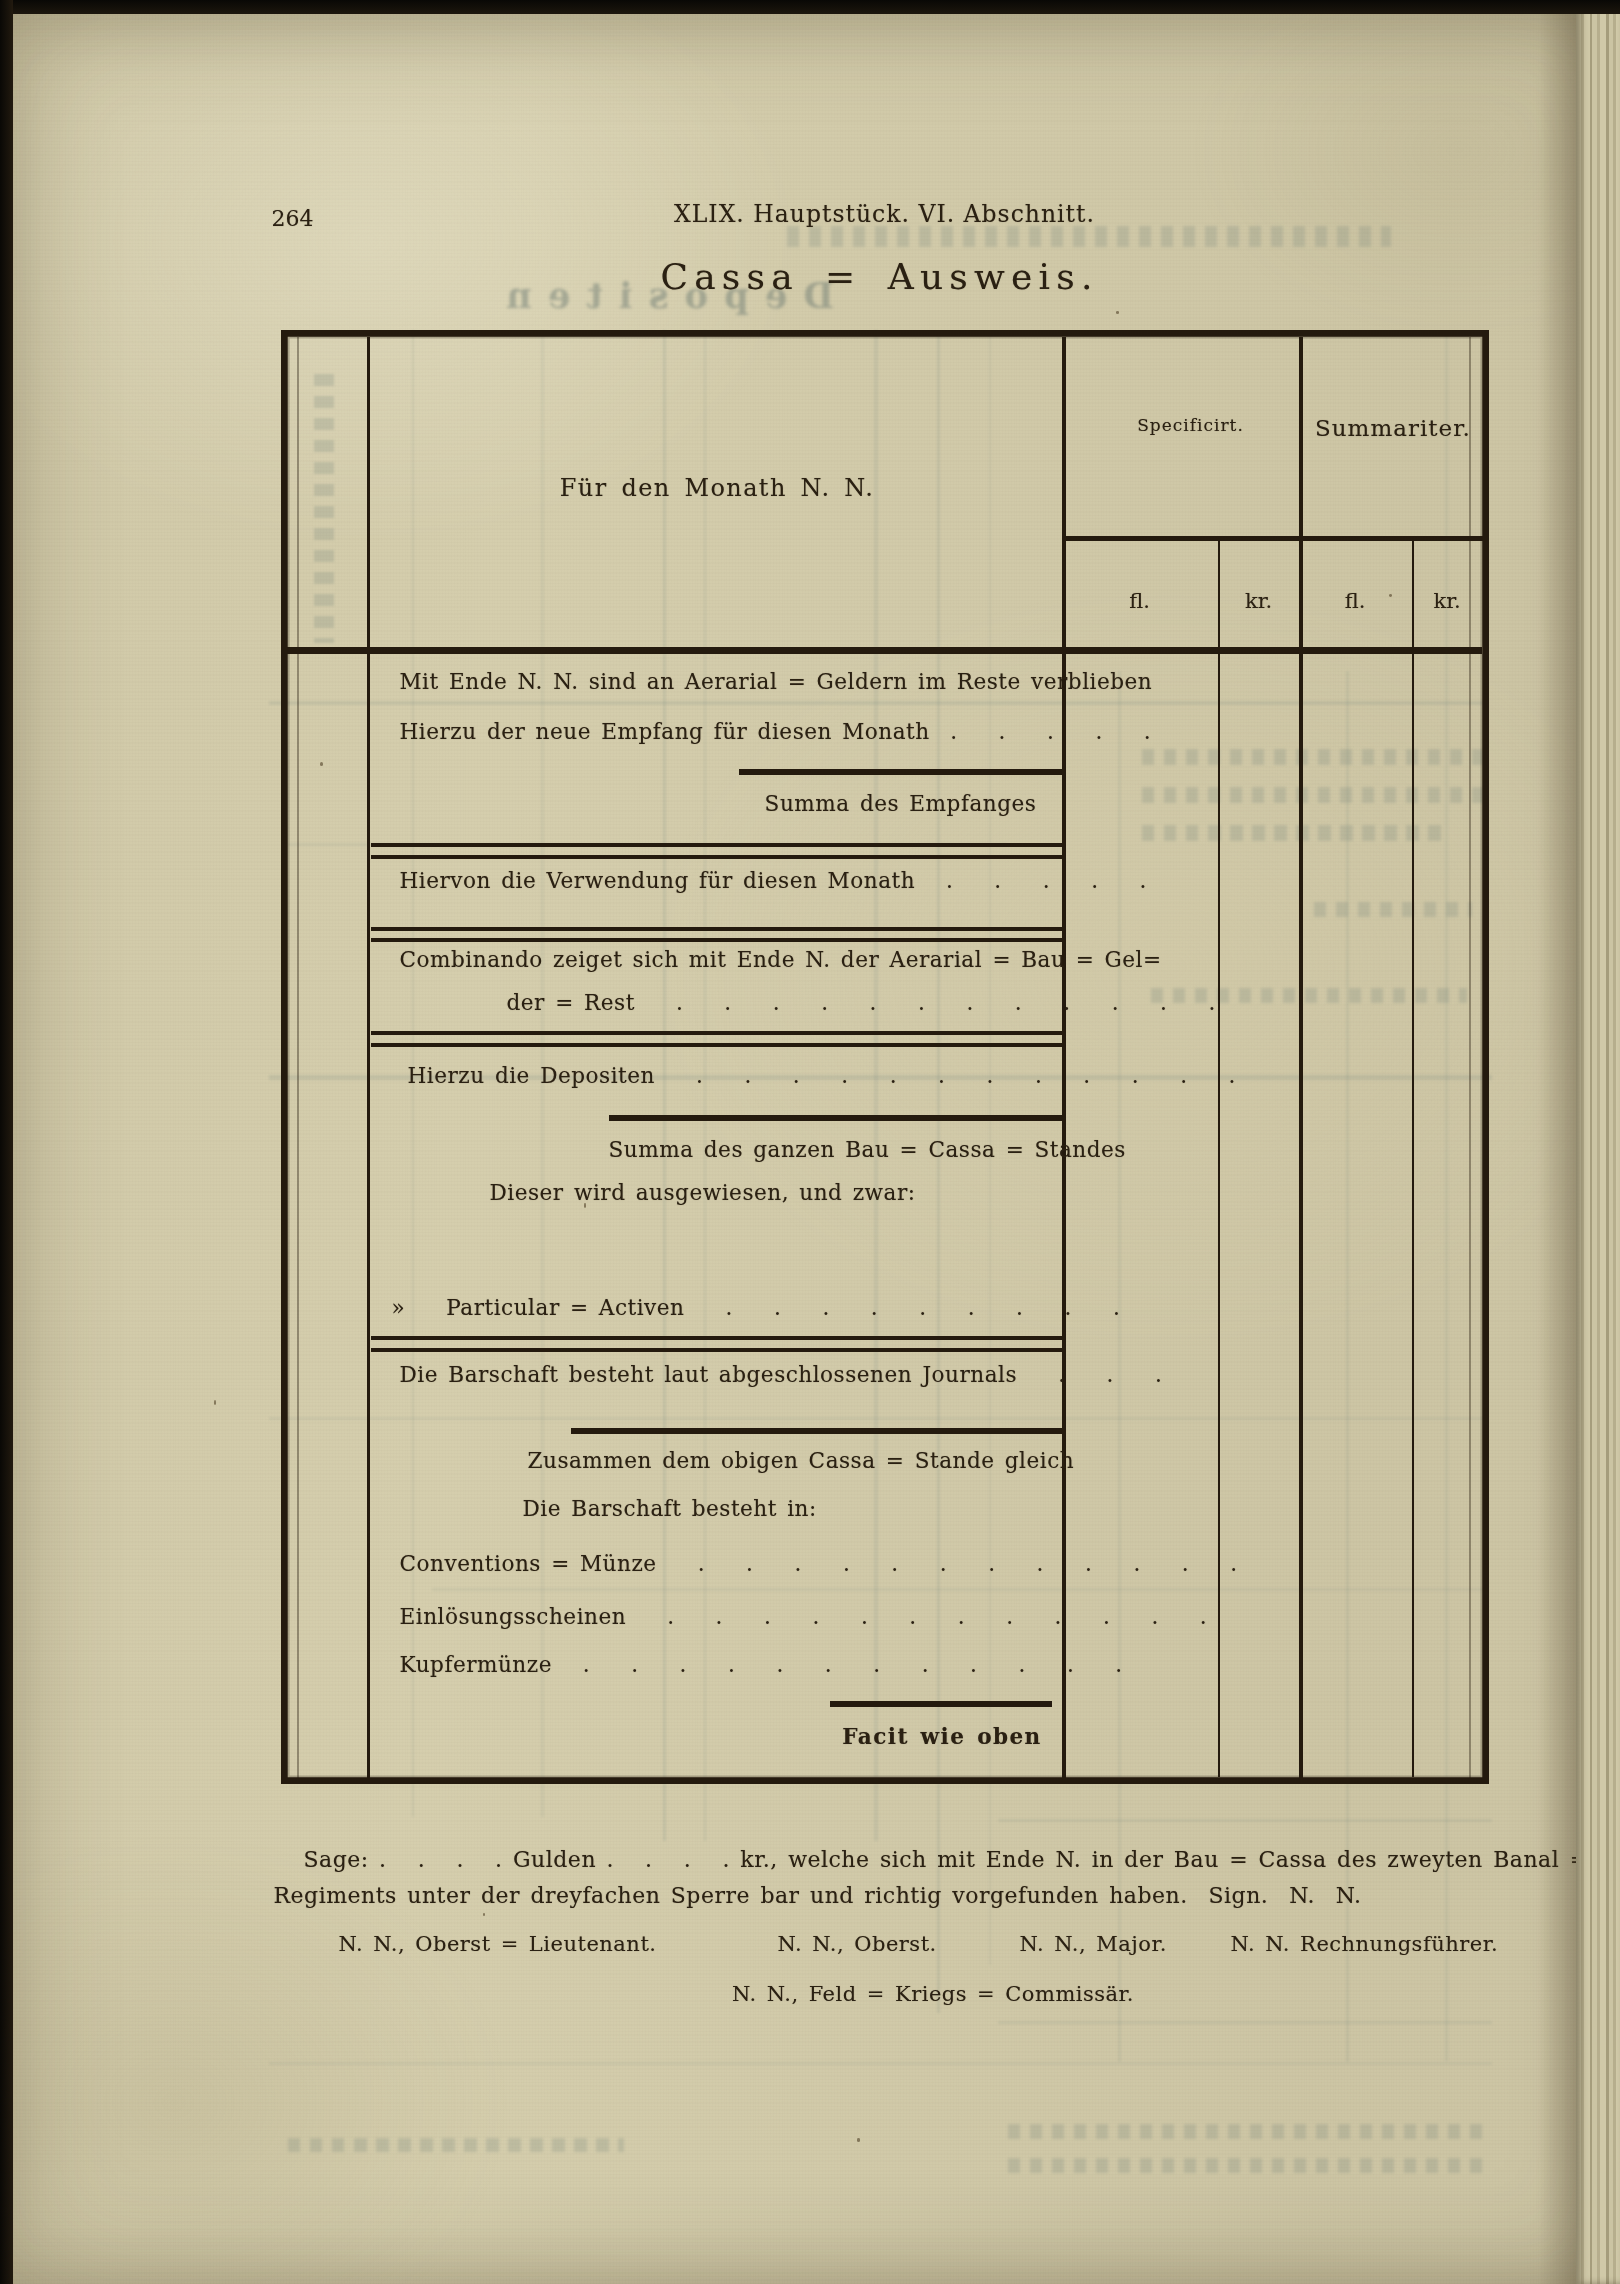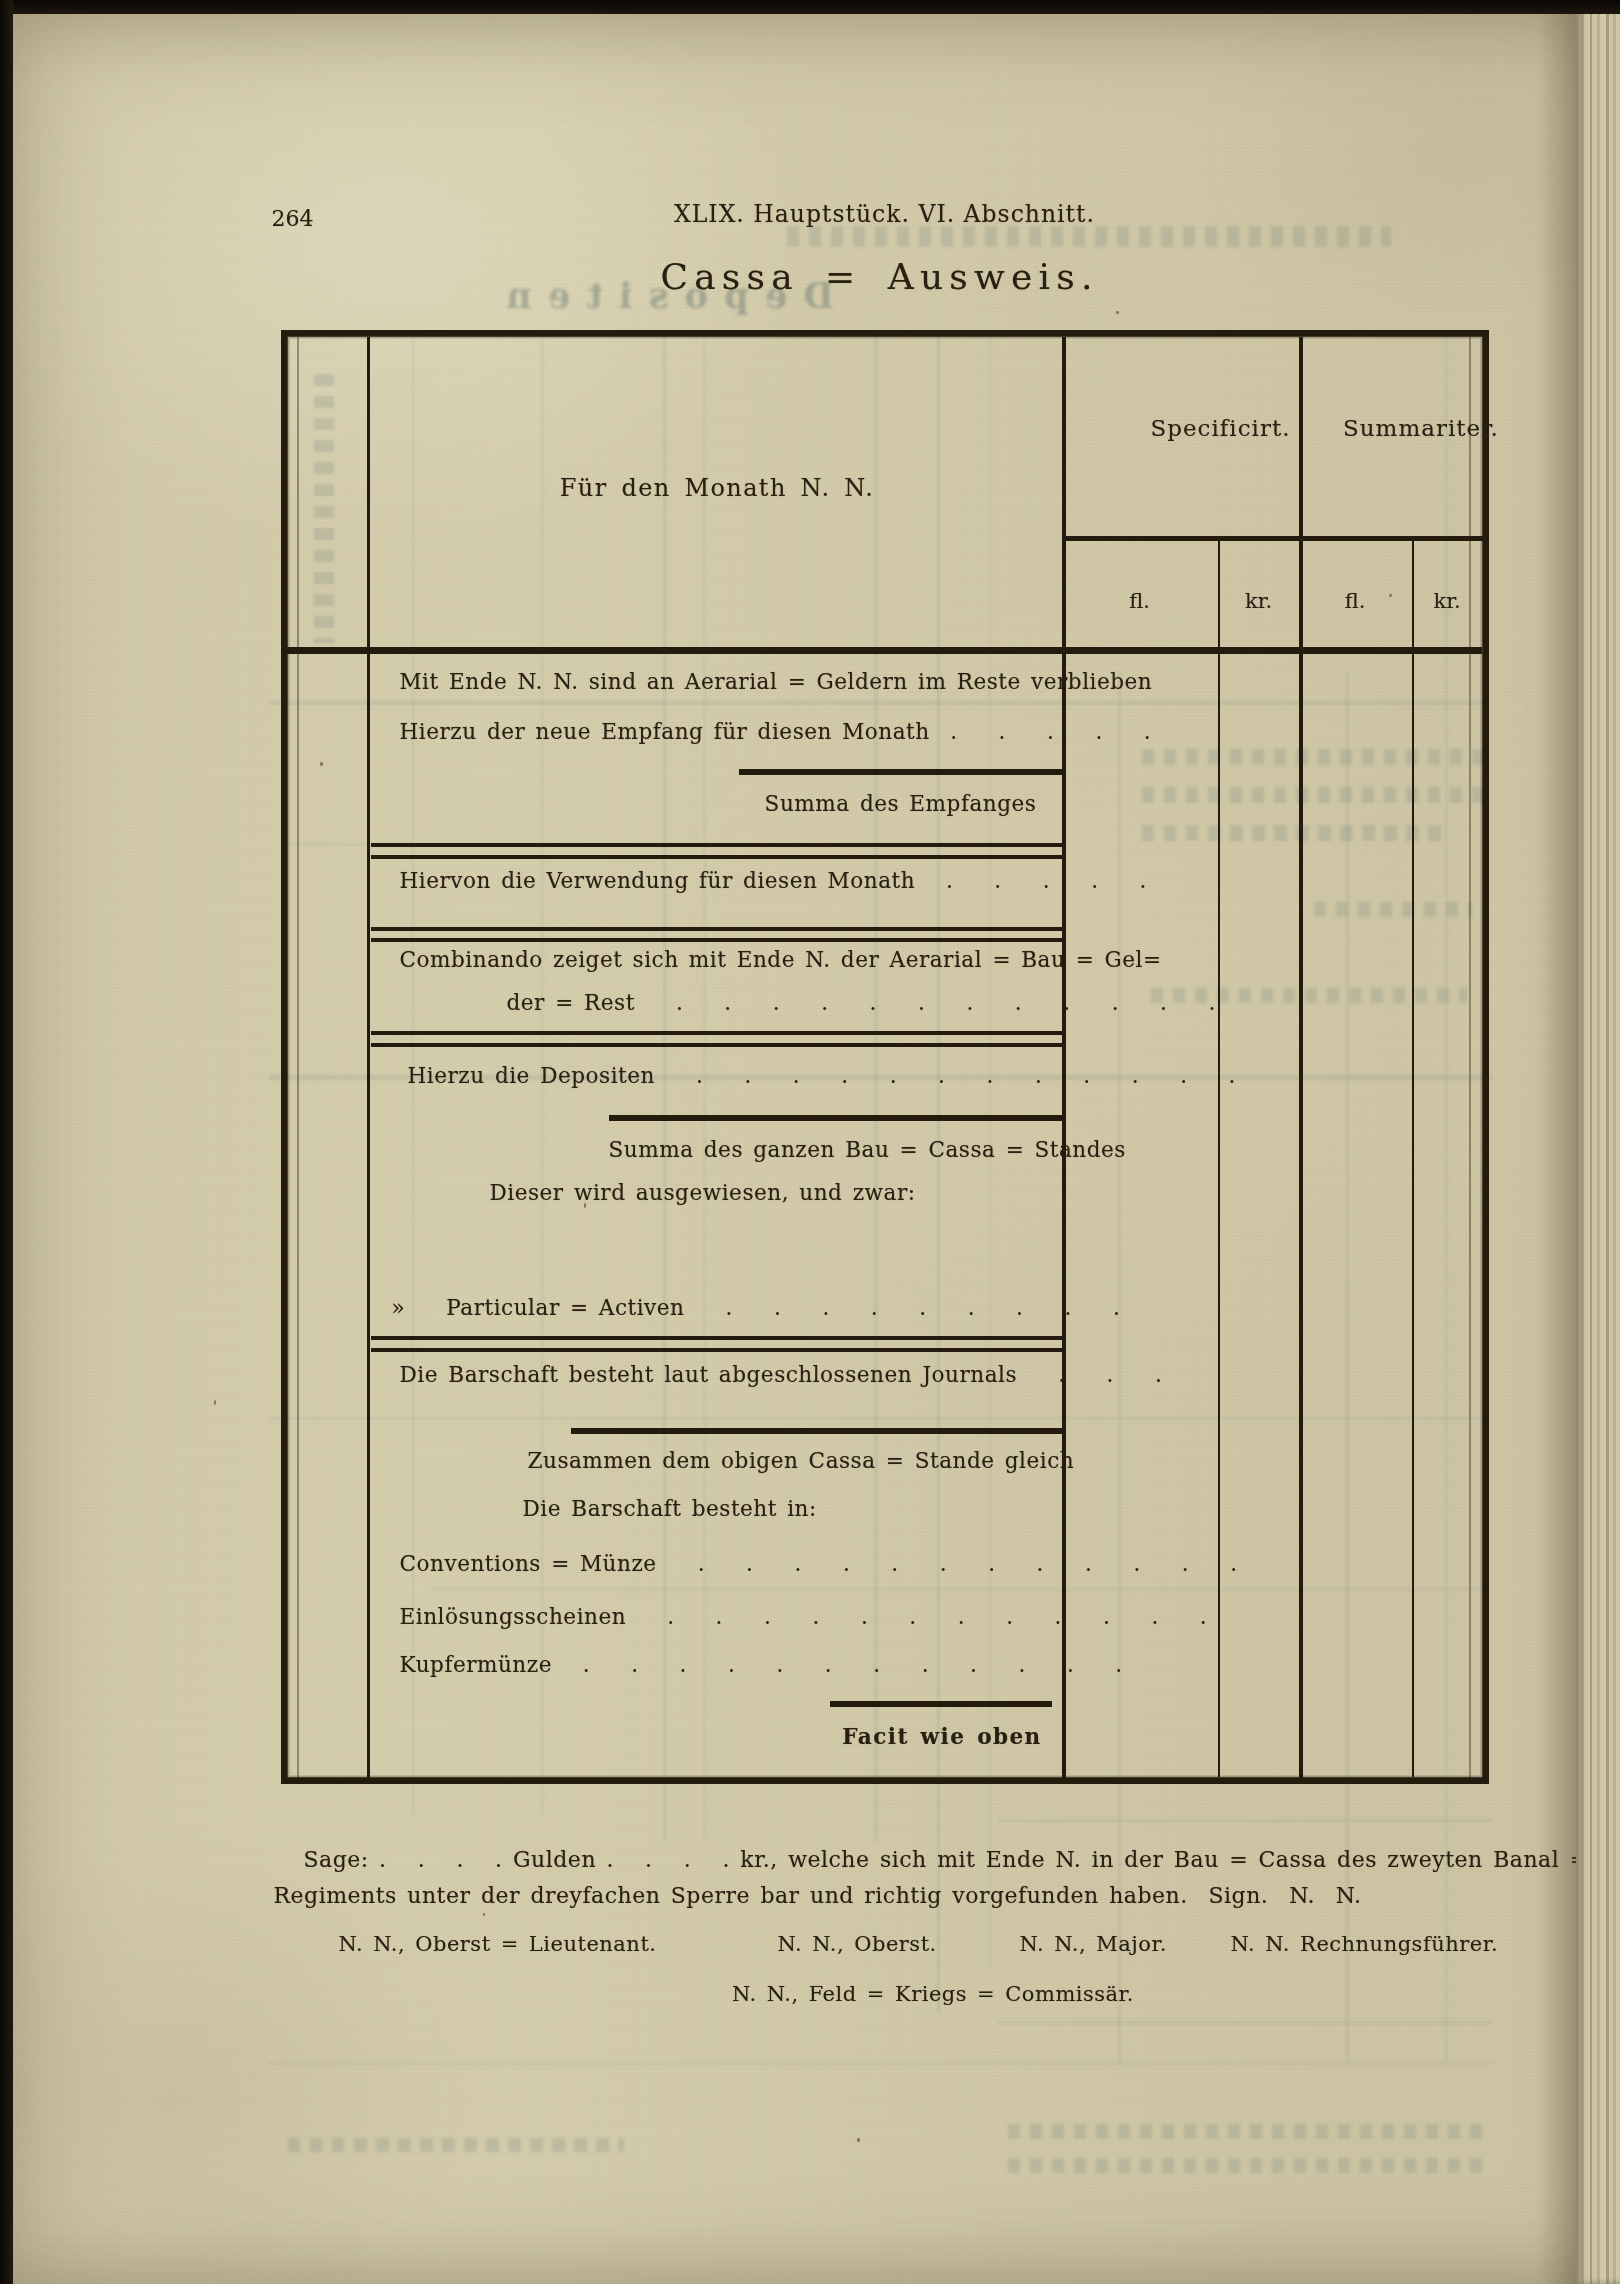--- a/index.html
+++ b/index.html
@@ -93,22 +93,22 @@
       <div class="vline" style="left:937px;top:207px;width:2.4px;height:1240px;"></div>
       <div class="vline" style="left:1018px;top:6.7px;width:4.8px;height:1441px;"></div>
       <div class="vline" style="left:1131px;top:207px;width:2.4px;height:1240px;"></div>
       <div class="hairline" style="left:16.3px;top:6.7px;width:1.9px;height:1441px;"></div>
       <div class="hairline" style="right:17.3px;top:6.7px;width:1.9px;height:1441px;"></div>
 
       <div class="hline" style="left:781px;top:206px;width:421px;height:4.8px;"></div>
       <div class="hline" style="left:6.7px;top:317px;width:1195px;height:6.2px;"></div>
 
       <div class="ink ctr" style="position:absolute;left:91px;top:144px;width:691px;font-size:24px;letter-spacing:1.4px;word-spacing:4.8px;">Für den Monath N. N.</div>
-      <div class="ink ctr" style="position:absolute;left:801px;top:85px;width:278px;font-size:23px;letter-spacing:1px;">Specificirt.</div>
-      <div class="ink ctr" style="position:absolute;left:1023px;top:85px;width:179px;font-size:23px;letter-spacing:1px;margin-left:28px;">Summariter.</div>
+      <div class="ink ctr" style="position:absolute;left:771px;top:85px;width:278px;font-size:17px;letter-spacing:1px;">Specificirt.</div>
+      <div class="ink ctr" style="position:absolute;left:1023px;top:85px;width:179px;font-size:23px;letter-spacing:1px;">Summariter.</div>
       <div class="ink ctr" style="position:absolute;left:781px;top:259px;width:156px;font-size:21px;">fl.</div>
       <div class="ink ctr" style="position:absolute;left:937px;top:259px;width:82px;font-size:21px;">kr.</div>
       <div class="ink ctr" style="position:absolute;left:1018px;top:259px;width:113px;font-size:21px;">fl.</div>
       <div class="ink ctr" style="position:absolute;left:1131px;top:259px;width:71px;font-size:21px;">kr.</div>
 
       <div class="row ink" style="left:119px;top:339px;">Mit Ende N. N. sind an Aerarial = Geldern im Reste verblieben</div>
       <div class="row ink" style="left:119px;top:389px;">Hierzu der neue Empfang für diesen Monath  .    .    .    .    .</div>
       <div class="rule" style="left:458px;top:439px;width:324px;height:5.8px;"></div>
       <div class="row ink ctr" style="left:458px;top:461px;width:324px;">Summa des Empfanges</div>
       <div class="rule" style="left:90px;top:513px;width:691px;height:3.8px;"></div>

